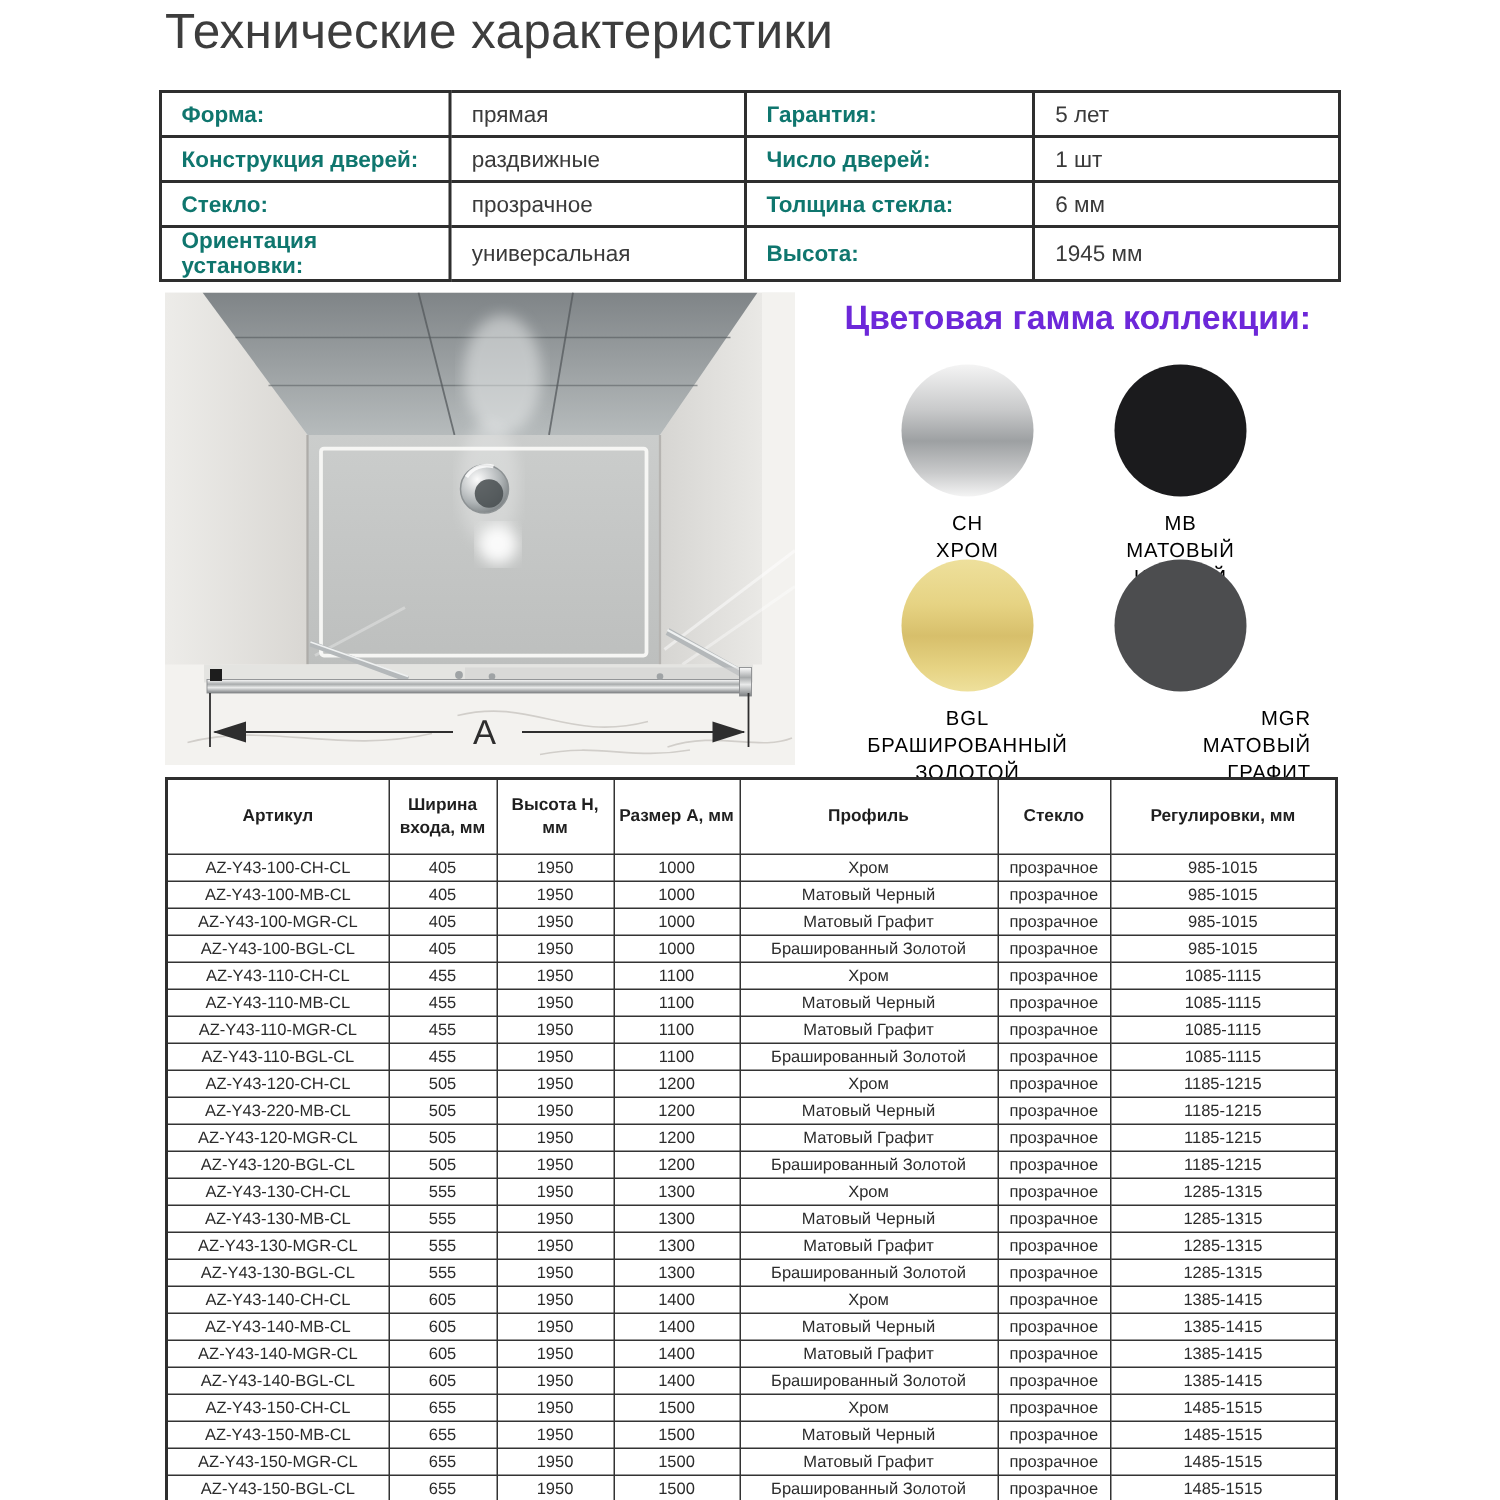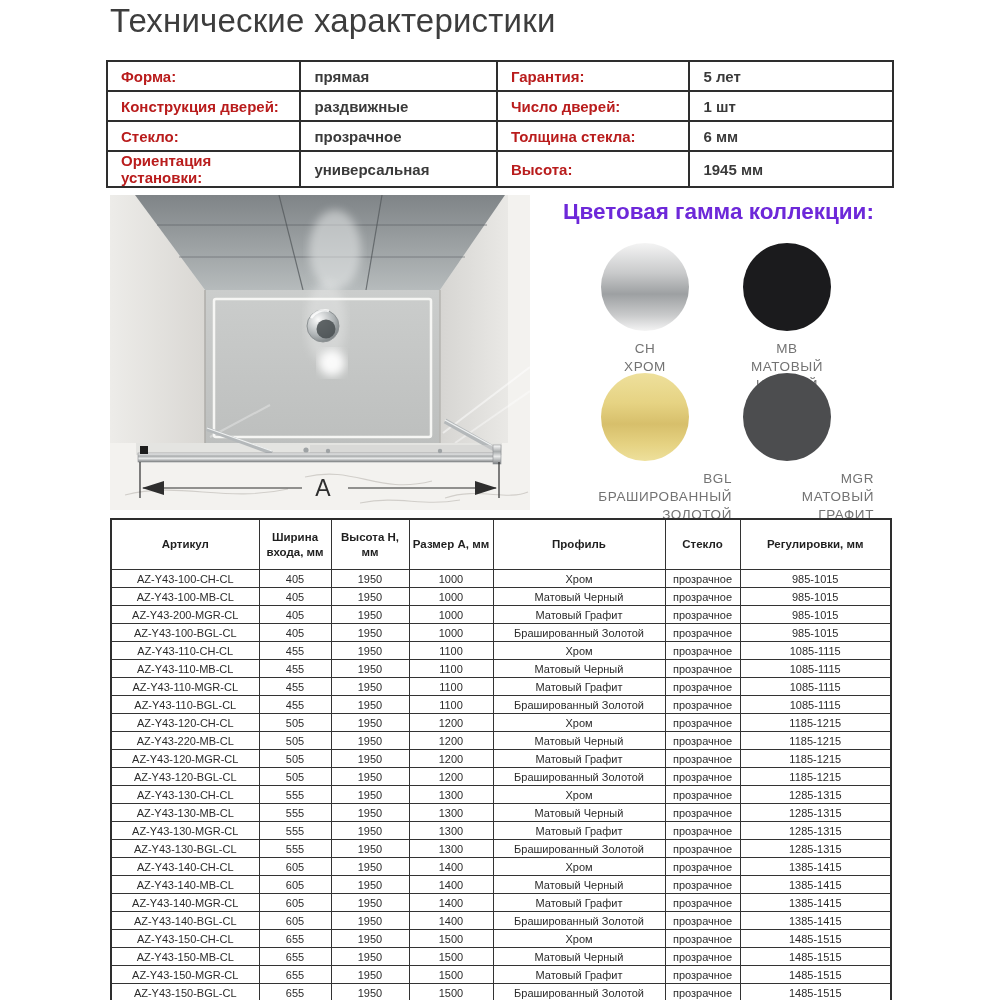--- a/index.html
+++ b/index.html
@@ -8,37 +8,37 @@
 
   
   .page-title{position:absolute;left:110px;top:2px;margin:0;
               font-size:33px;font-weight:500;color:#3d3d3d;letter-spacing:.2px;}
 
   
   .spec-table{position:absolute;left:106px;top:60px;width:788px;
               border-collapse:collapse;table-layout:fixed;}
   .spec-table th,.spec-table td{border:2px solid #2e2e2e;height:28px;
               padding:0 4px 0 13px;font-size:15px;vertical-align:middle;overflow:hidden;}
-  .spec-table th{text-align:left;font-weight:bold;color:#b91c1c;}
-  .spec-table td{color:#3a3a3a;font-weight:bold;}
+  .spec-table th{text-align:left;font-weight:bold;color:#0f766e;}
+  .spec-table td{color:#3a3a3a;font-weight:normal;}
   .sc1{width:192px;} .sc2{width:195px;} .sc3{width:191px;} .sc4{width:202px;}
 
   
   .product-figure{position:absolute;left:110px;top:195px;width:420px;height:315px;}
 
   
   .colors-title{position:absolute;left:563px;top:199px;margin:0;
                 font-size:22.5px;font-weight:bold;color:#6d28d9;}
   .swatch{position:absolute;width:174px;text-align:center;}
   .swatch-circle{width:88px;height:88px;border-radius:50%;margin:0 auto 9px auto;}
-  .swatch-code,.swatch-name{font-size:13.5px;color:#737373;letter-spacing:.6px;line-height:1.32;}
+  .swatch-code,.swatch-name{font-size:13.5px;color:#000000;letter-spacing:.6px;line-height:1.32;}
   .swatch-name{white-space:pre-line;}
   #swatch-0{left:558px;top:243px;}
   #swatch-1{left:700px;top:243px;}
-  #swatch-2{left:558px;top:373px;text-align:right;}
+  #swatch-2{left:558px;top:373px;}
   #swatch-3{left:700px;top:373px;text-align:right;}
 
   
   .products-table{position:absolute;left:110px;top:518px;width:780px;
                   border-collapse:collapse;table-layout:fixed;border:2px solid #2e2e2e;}
   .products-table th{border:1px solid #333;font-size:11.5px;font-weight:bold;color:#1f1f1f;
                      height:45px;padding:2px 3px;text-align:center;vertical-align:middle;line-height:1.3;}
   .products-table td{border:1px solid #333;font-size:11px;color:#2b2b2b;
                      height:17px;padding:0 2px;text-align:center;vertical-align:middle;
                      white-space:nowrap;overflow:hidden;}
@@ -260,21 +260,21 @@
         <tr>
           <td>AZ-Y43-100-MB-CL</td>
           <td>405</td>
           <td>1950</td>
           <td>1000</td>
           <td>Матовый Черный</td>
           <td>прозрачное</td>
           <td>985-1015</td>
         </tr>
         <tr>
-          <td>AZ-Y43-200-MGR-CL</td>
+          <td>AZ-Y43-100-MGR-CL</td>
           <td>405</td>
           <td>1950</td>
           <td>1000</td>
           <td>Матовый Графит</td>
           <td>прозрачное</td>
           <td>985-1015</td>
         </tr>
         <tr>
           <td>AZ-Y43-100-BGL-CL</td>
           <td>405</td>

